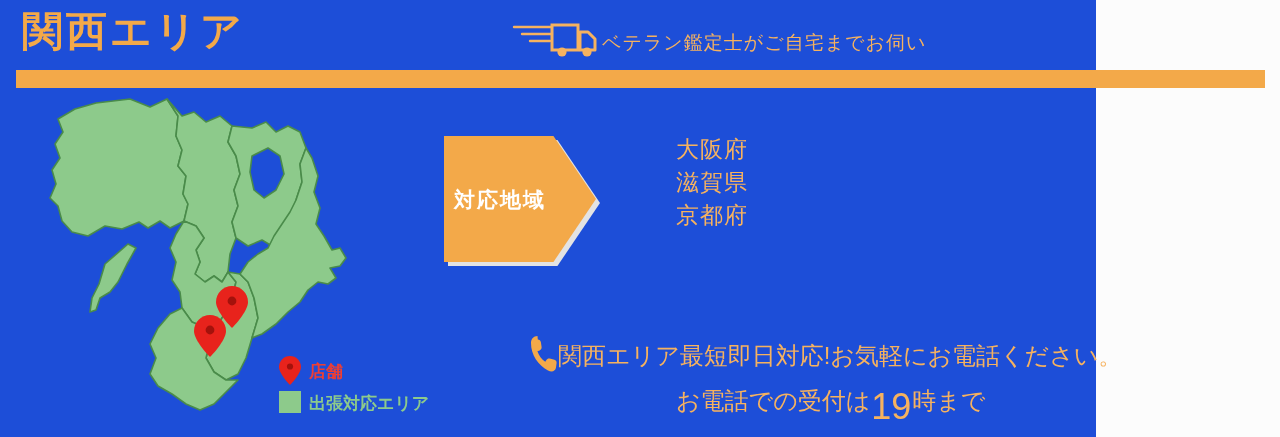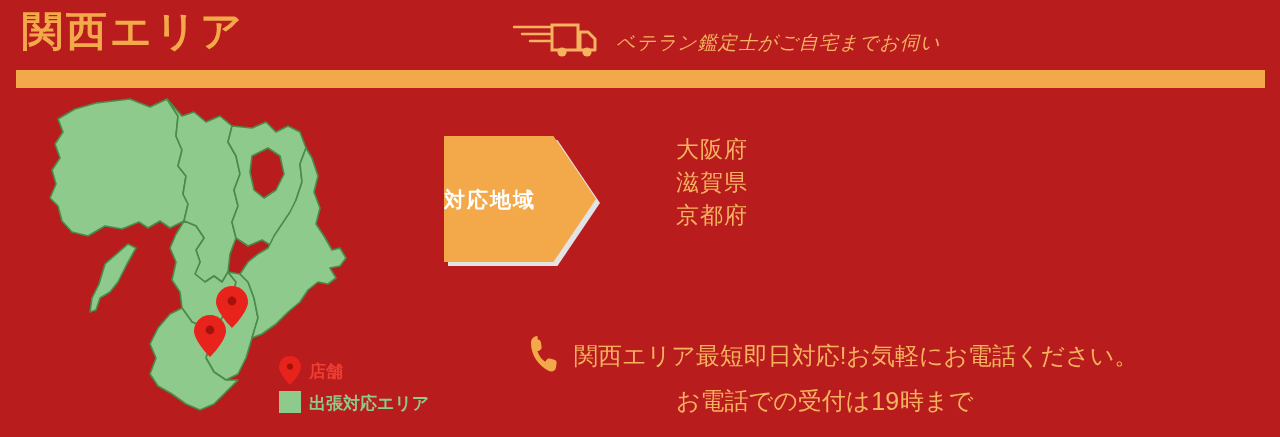--- a/index.html
+++ b/index.html
@@ -5,43 +5,41 @@
   * { box-sizing: border-box; }
   html, body {
     margin: 0; padding: 0;
     width: 1280px; height: 437px;
     background: #fcfcfc;
     font-family: "Liberation Sans", "DejaVu Sans", sans-serif;
     overflow: hidden;
   }
   #page {
     position: relative;
-    width: 1280px; height: 437px;
-    background: #b91c1c;
+    width: 1096px; height: 437px;
+    background: #1d4ed8;
   }
 
   
   .page-title {
     position: absolute;
     left: 22px; top: 6px;
     font-size: 41px;
     font-weight: bold;
     color: #f3a949;
     letter-spacing: 3px;
     line-height: 1.25;
     white-space: nowrap;
   }
   .header-tagline {
     position: absolute;
     left: 512px; top: 20px;
     display: flex;
     align-items: center;
-    gap: 14px;
-    white-space: nowrap;
-    font-style: italic;
+    white-space: nowrap;
   }
   .truck-icon { display: block; }
   .header-tagline-text {
     font-size: 19px;
     color: #f6b25f;
     letter-spacing: 1px;
     line-height: 1;
   }
   .divider-bar {
     position: absolute;
@@ -76,21 +74,21 @@
     width: 152px; height: 126px;
     background: #e3e3e3;
     -webkit-clip-path: polygon(0 0, 72% 0, 100% 50%, 72% 100%, 0 100%);
     clip-path: polygon(0 0, 72% 0, 100% 50%, 72% 100%, 0 100%);
   }
   .area-badge-label {
     color: #ffffff;
     font-size: 21px;
     font-weight: bold;
     letter-spacing: 2px;
-    padding-left: 0;
+    padding-left: 10px;
     line-height: 1;
   }
 
   
   .pref-cols {
     position: absolute;
     left: 676px; top: 133px;
     display: flex;
     gap: 116px;
     flex-direction: column;
@@ -103,21 +101,20 @@
     letter-spacing: 1px;
     white-space: nowrap;
   }
 
   
   .phone-line {
     position: absolute;
     left: 528px; top: 334px;
     display: flex;
     align-items: center;
-    gap: 16px;
     white-space: nowrap;
   }
   .phone-icon { display: block; }
   .phone-line-text {
     font-size: 24px;
     color: #f6b25f;
     letter-spacing: 0px;
     line-height: 1;
   }
   .hours-line {
@@ -125,21 +122,21 @@
     left: 676px; top: 389px;
     font-size: 24px;
     color: #f6b25f;
     letter-spacing: 0px;
     line-height: 1;
     white-space: nowrap;
     display: flex;
     align-items: flex-start;
   }
   .hours-number {
-    font-size: 25px;
+    font-size: 36px;
     line-height: 1;
     padding: 0 1px;
   }
 </style>
 </head>
 <body>
 
 <div id="page">
 
   <div class="page-title">関西エリア</div>

